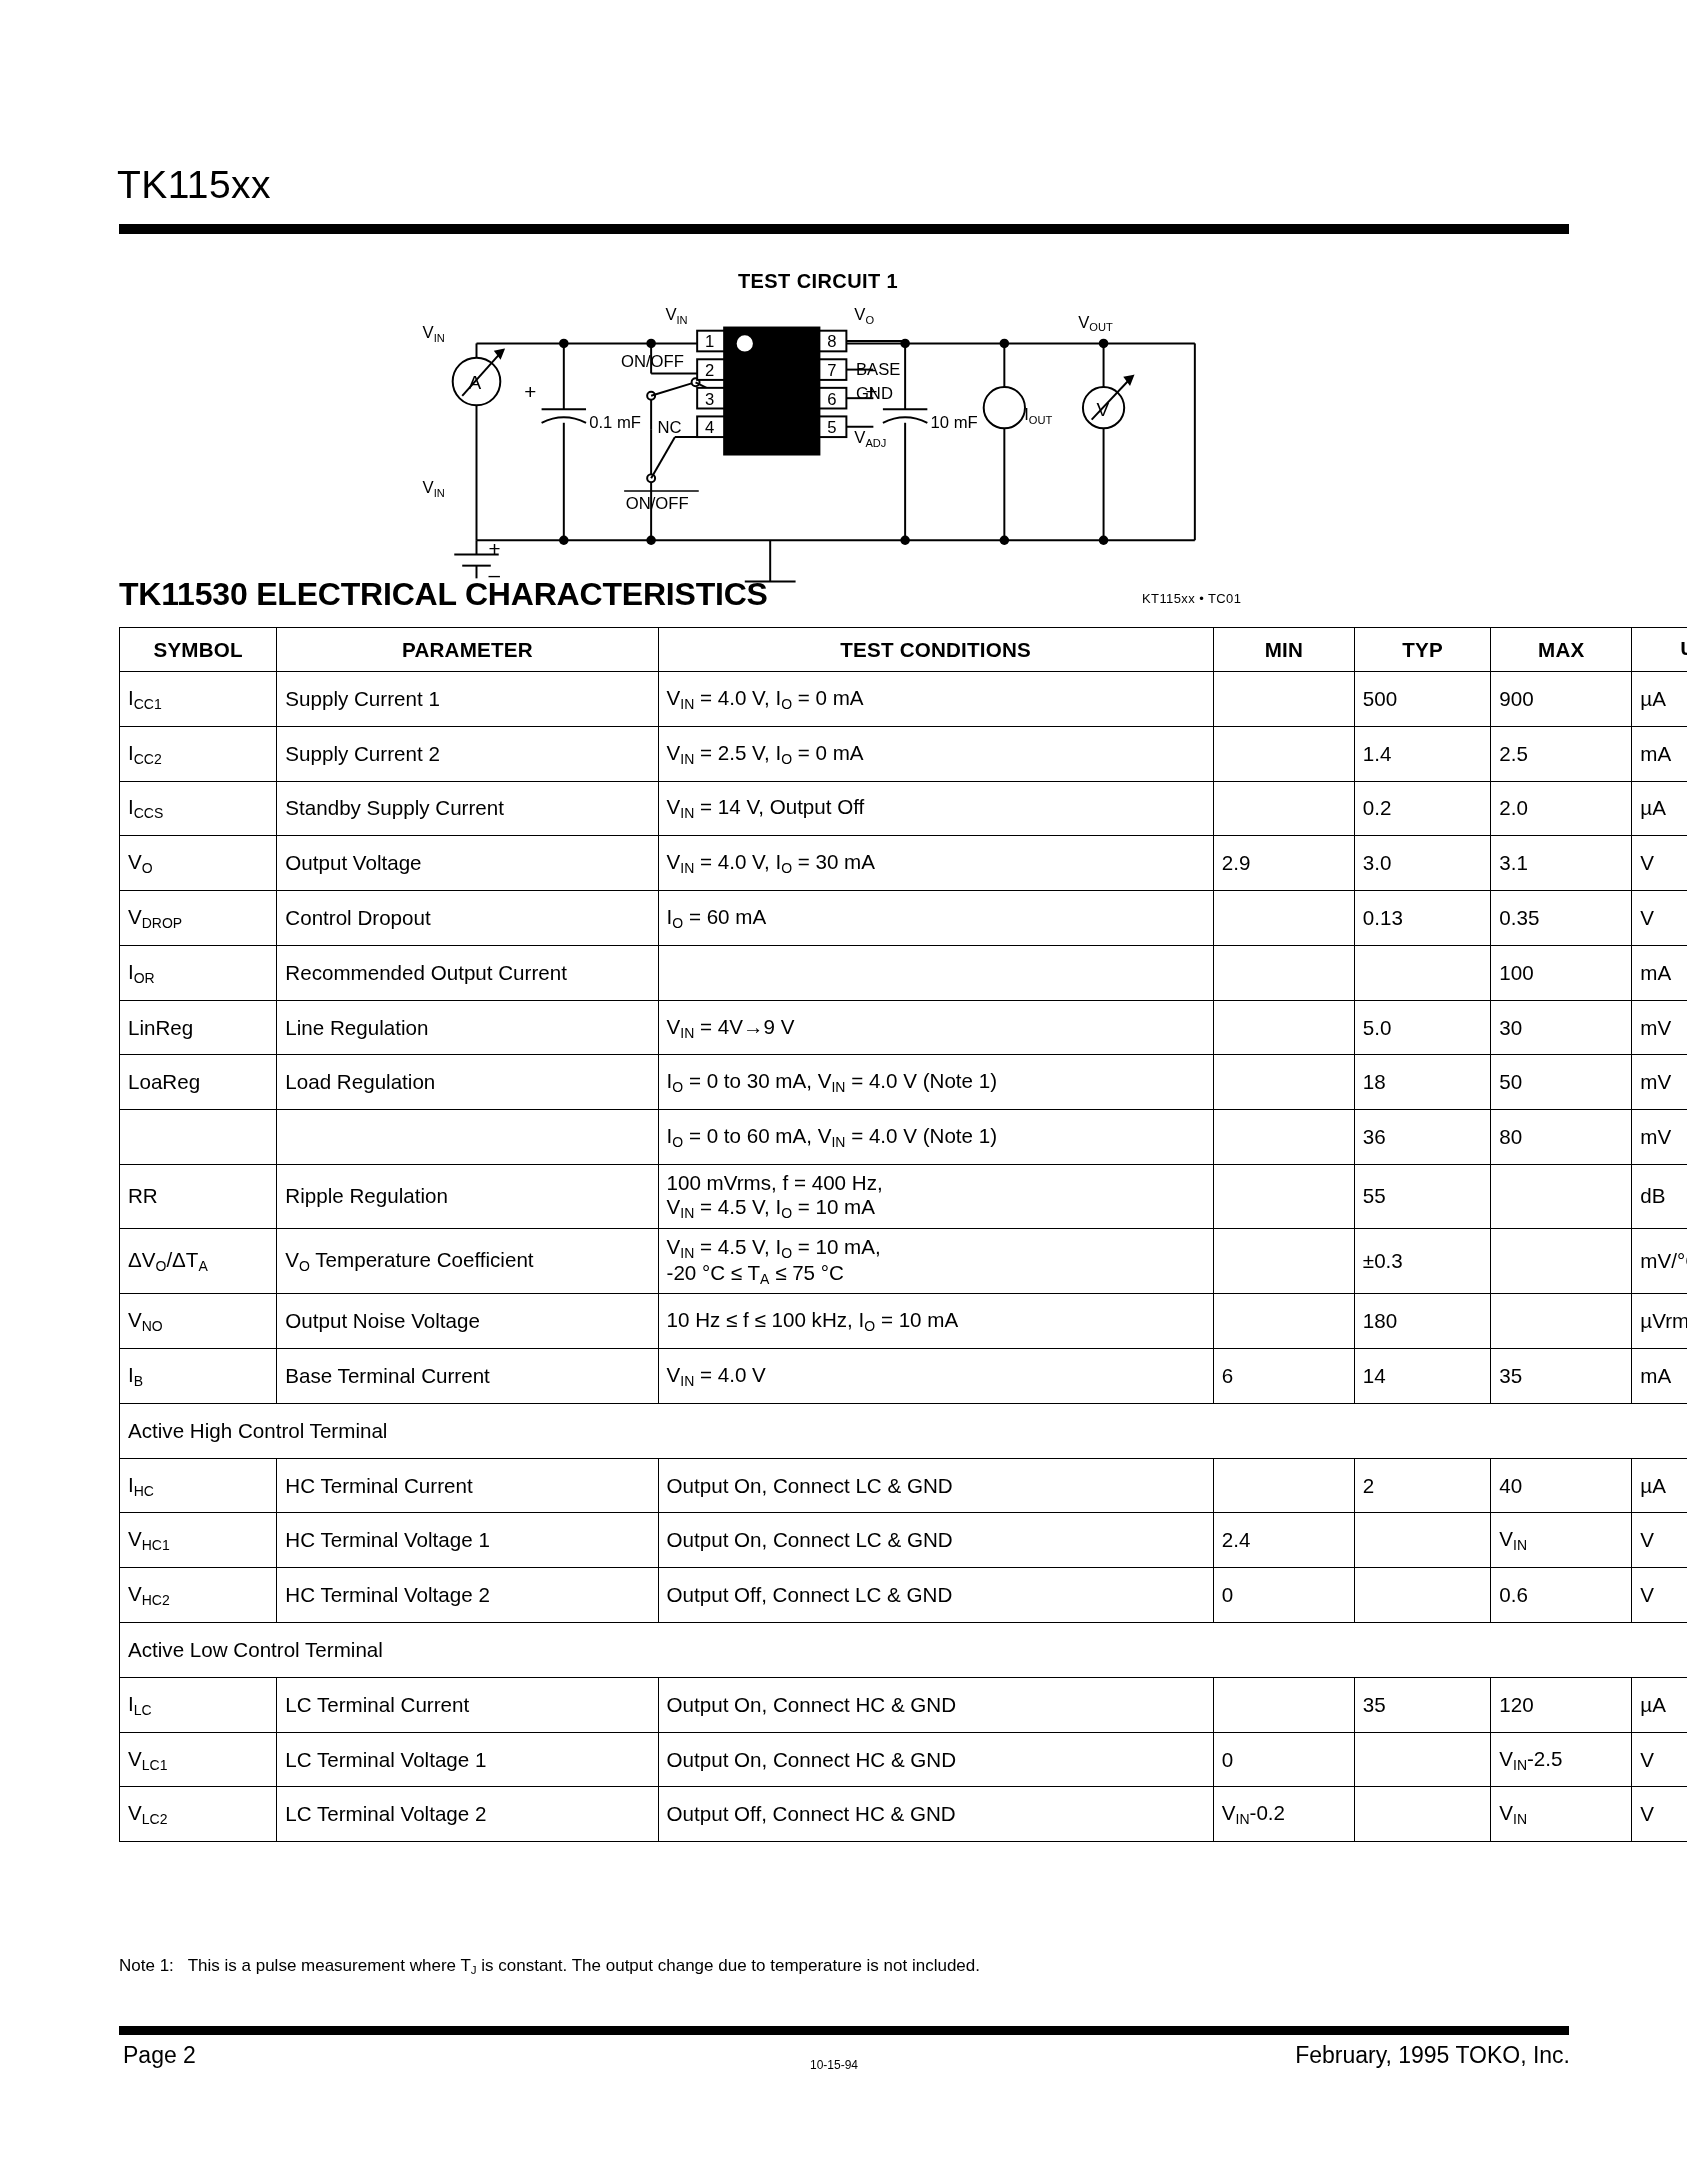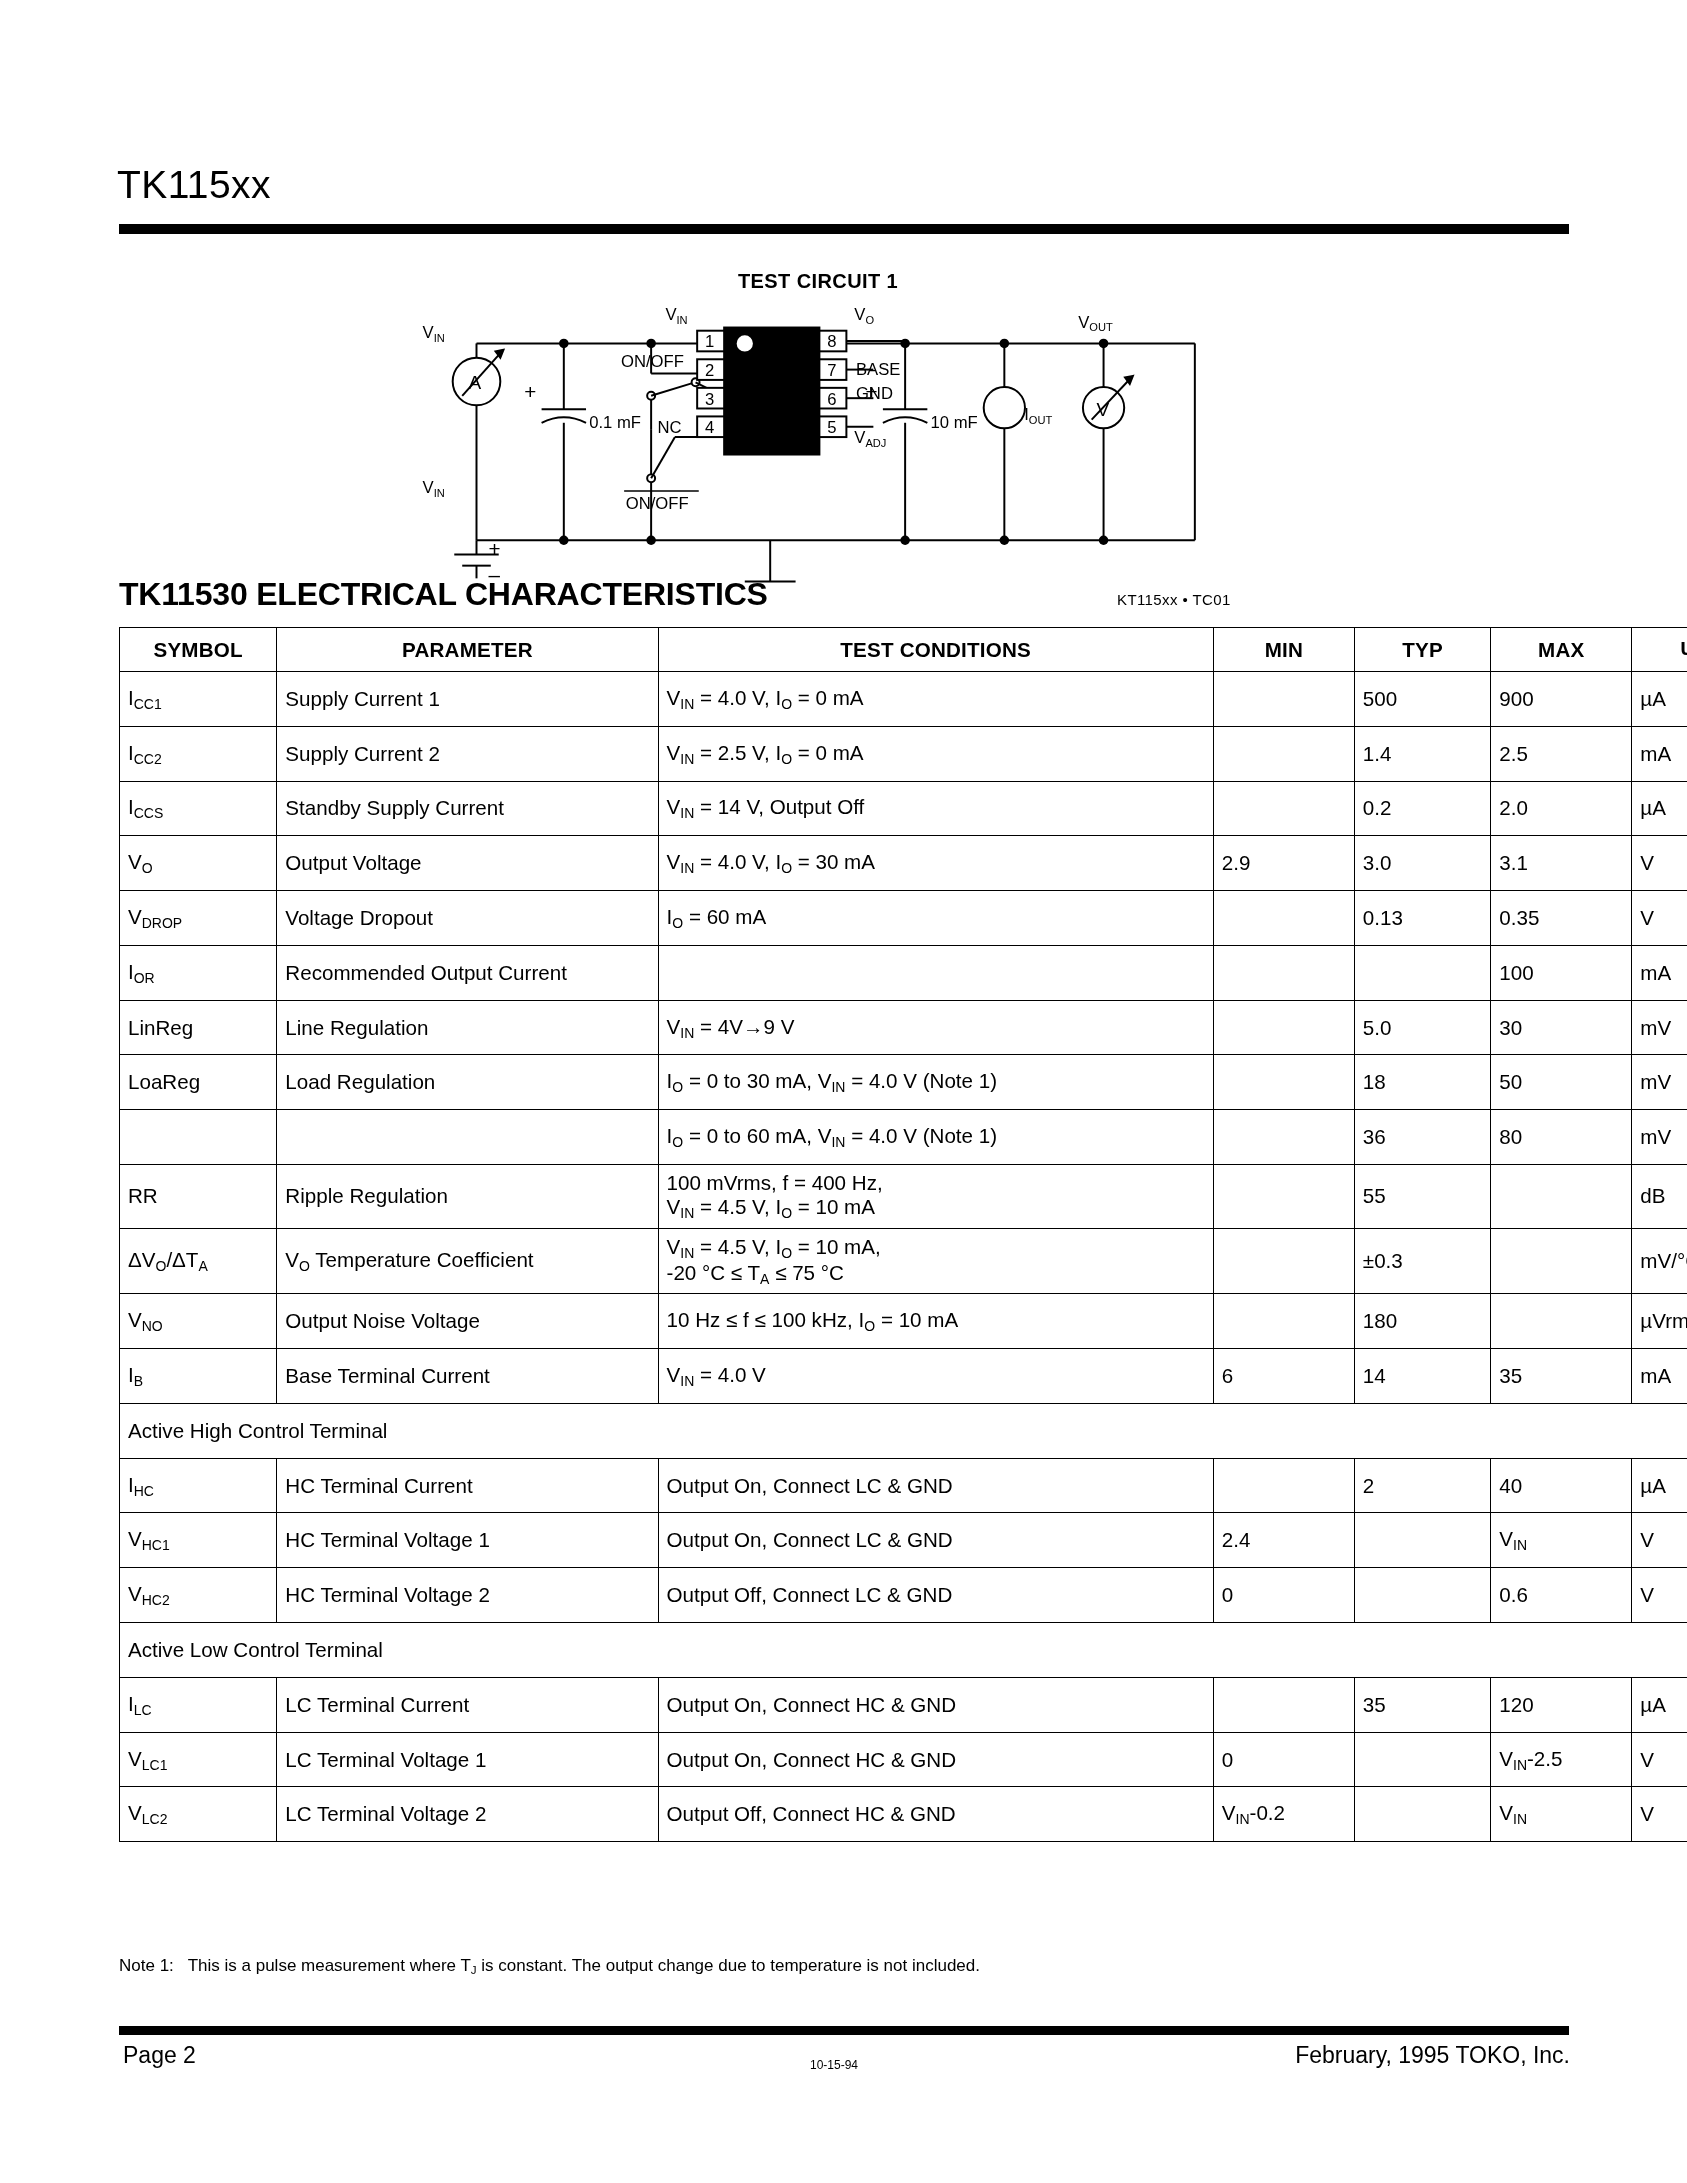--- a/index.html
+++ b/index.html
@@ -53,23 +53,23 @@
     position: absolute;
     left: 413px;
     top: 302px;
     width: 889px;
     height: 286px;
   }
   .circuit-wrap svg { display: block; }
 
   .circ-code {
     position: absolute;
-    left: 1117px;
+    left: 1142px;
     top: 591px;
-    font-size: 15px;
+    font-size: 13px;
     letter-spacing: 0.4px;
   }
 
   
   .sect-heading {
     position: absolute;
     left: 119px;
     top: 576px;
     font-size: 32px;
     font-weight: bold;
@@ -336,21 +336,21 @@
           <td class="">V<sub>O</sub></td>
           <td class="">Output Voltage</td>
           <td class="">V<sub>IN</sub> = 4.0 V, I<sub>O</sub> = 30 mA</td>
           <td class="c">2.9</td>
           <td class="c">3.0</td>
           <td class="c">3.1</td>
           <td class="c">V</td>
         </tr>
         <tr class="rowpad">
           <td class="">V<sub>DROP</sub></td>
-          <td class="">Voltage Dropout</td>
+          <td class="">Control Dropout</td>
           <td class="">I<sub>O</sub> = 60 mA</td>
           <td class="c"></td>
           <td class="c">0.13</td>
           <td class="c">0.35</td>
           <td class="c">V</td>
         </tr>
         <tr class="rowpad">
           <td class="">I<sub>OR</sub></td>
           <td class="">Recommended Output Current</td>
           <td class=""></td>

